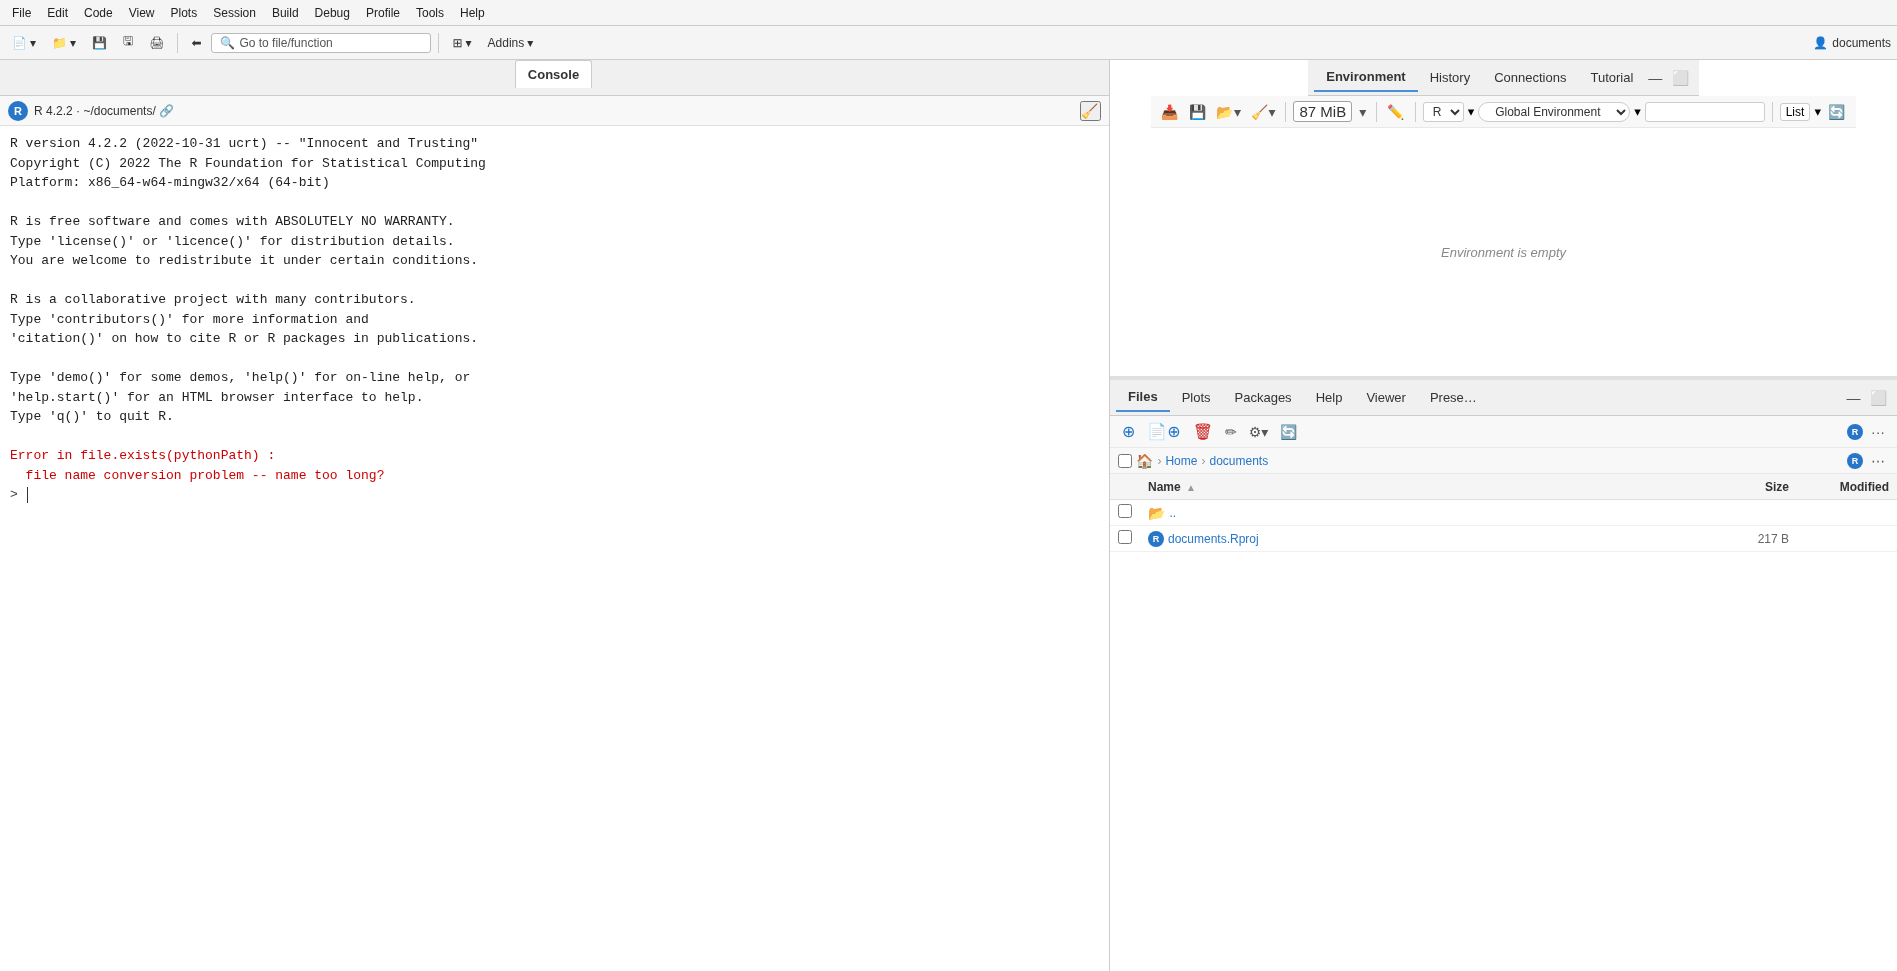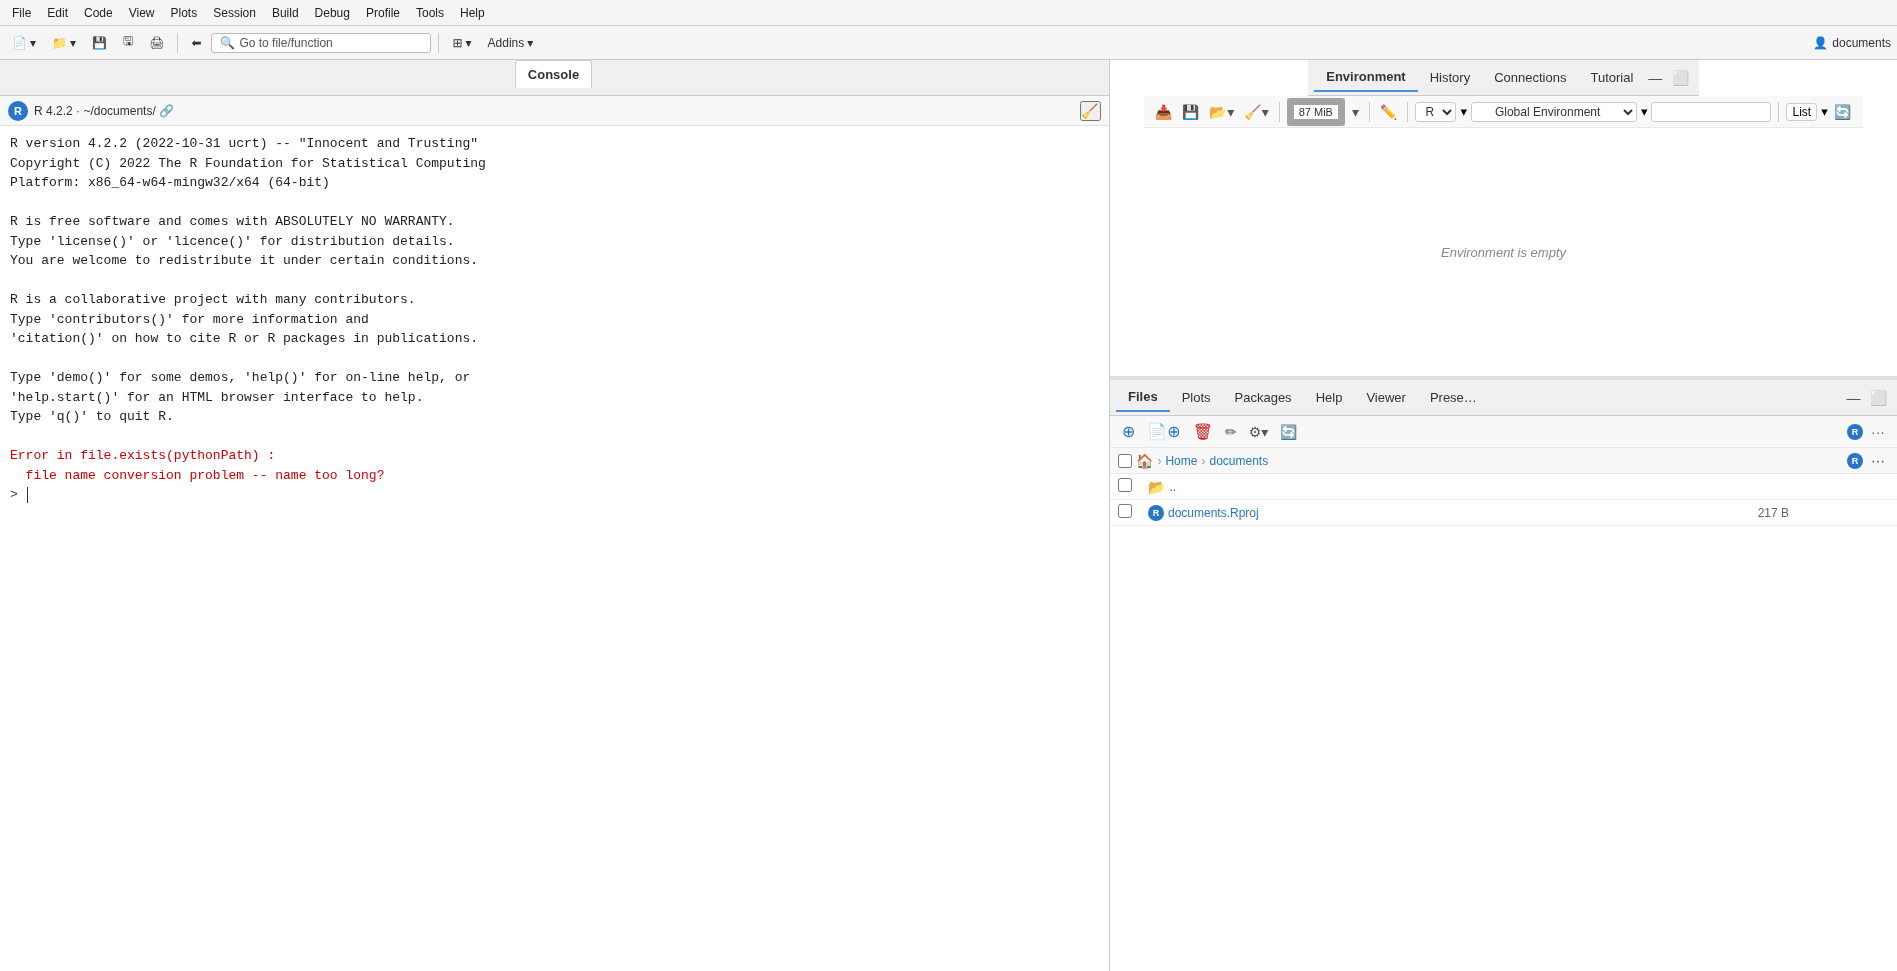--- a/index.html
+++ b/index.html
@@ -263,41 +263,41 @@
     }
     .env-toolbar-btn {
       background: none;
       border: none;
       cursor: pointer;
       color: #555;
       font-size: 14px;
       padding: 1px 3px;
     }
     .mem-indicator {
-      font-size: 11px;
-      color: #333;
-      border: 7px solid #a3a3a3;
+      font-size: 15px;
+      color: #333;
+      border: 1px solid #a3a3a3;
       border-radius: 3px;
       padding: 1px 5px;
       background: white;
     }
     .env-r-selector {
       font-size: 12px;
       border: 1px solid #ccc;
       border-radius: 3px;
       padding: 1px 5px;
       background: white;
       color: #333;
       cursor: pointer;
     }
     .global-env-selector {
       font-size: 12px;
       border: 1px solid #ccc;
-      border-radius: 3px;
-      padding: 1px 19px;
+      border-radius: 10px;
+      padding: 1px 12px;
       background: white;
       color: #333;
       cursor: pointer;
       min-width: 140px;
     }
     .search-env {
       border: 1px solid #ccc;
       border-radius: 3px;
       padding: 2px 5px;
       font-size: 12px;
@@ -618,20 +618,33 @@
         <span class="breadcrumb-sep">›</span>
         <span class="breadcrumb-link">Home</span>
         <span class="breadcrumb-sep">›</span>
         <span class="breadcrumb-link">documents</span>
         <div style="margin-left:auto;">
           <div class="r-circle">R</div>
         </div>
         <button class="files-toolbar-btn" style="font-size:14px;">⋯</button>
       </div>
 
+      <div class="files-table-header">
+        <div class="col-check"></div>
+        <div class="col-name">
+          <span>Name</span>
+          <span class="sort-arrow">▲</span>
+        </div>
+        <div class="col-size">
+          <span>Size</span>
+        </div>
+        <div class="col-modified">
+          <span>Modified</span>
+        </div>
+      </div>
 
       <div class="files-list">
 
         <div class="file-row">
           <div class="col-check">
             <input type="checkbox" style="width: 14px; height: 14px;">
           </div>
           <span class="file-icon">📂</span>
           <span class="file-name folder">..</span>
           <span class="file-size"></span>

